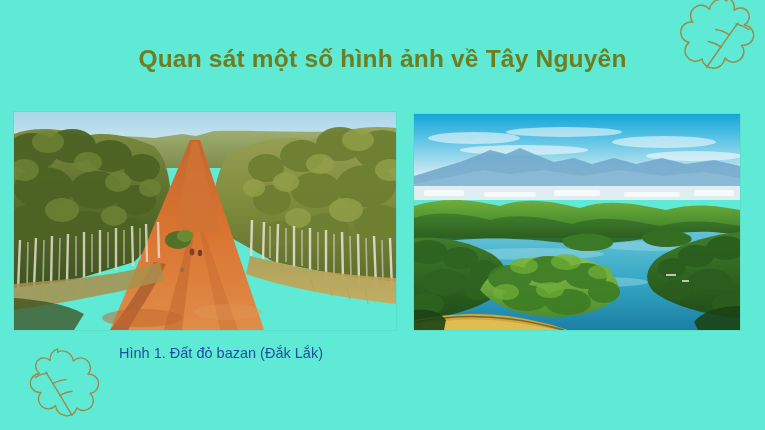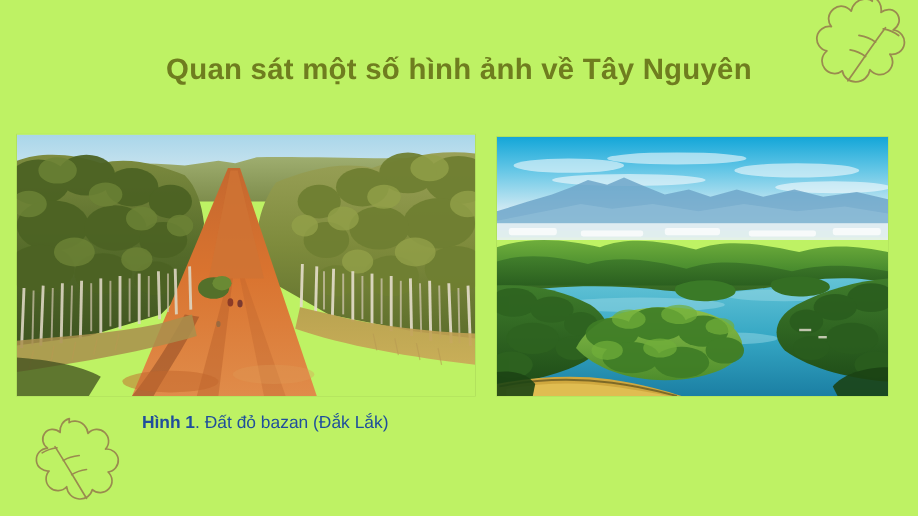--- a/index.html
+++ b/index.html
@@ -11,21 +11,21 @@
     height: 430px;
     overflow: hidden;
     background: #fadcc3;
     font-family: "Liberation Sans", sans-serif;
     position: relative;
   }
 
   .slide {
     position: absolute;
     inset: 0;
-    background: #bef264;
+    background: #5eead4;
   }
 
   
   .leaf {
     position: absolute;
     pointer-events: none;
   }
   .leaf-topright {
     right: -6px;
     top: -10px;
@@ -71,21 +71,21 @@
   .photo svg { display: block; width: 100%; height: 100%; }
 
   
   .caption {
     position: absolute;
     text-align: center;
     color: #1f4e9c;
     font-size: 14.5px;
     line-height: 1.75;
   }
-  .caption b { font-weight: bold; margin-left: 32px; }
+  .caption b { font-weight: normal; margin-left: 32px; }
   .cap-1 { left: 14px; width: 382px; top: 341px; }
   .cap-2 { left: 414px; width: 326px; top: 341px; }
 </style>
 </head>
 <body>
 
 <div class="slide">
 
   <div class="leaf leaf-topright">
     <svg viewBox="0 0 100 100" fill="none" stroke="#9a8b4f" stroke-width="1.6" stroke-linecap="round" stroke-linejoin="round">

